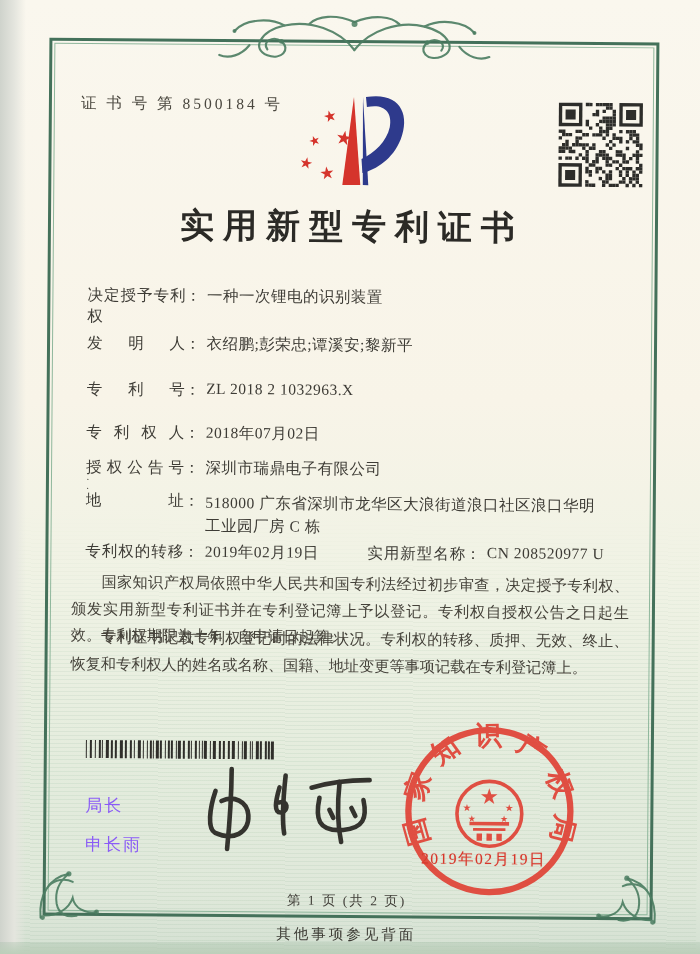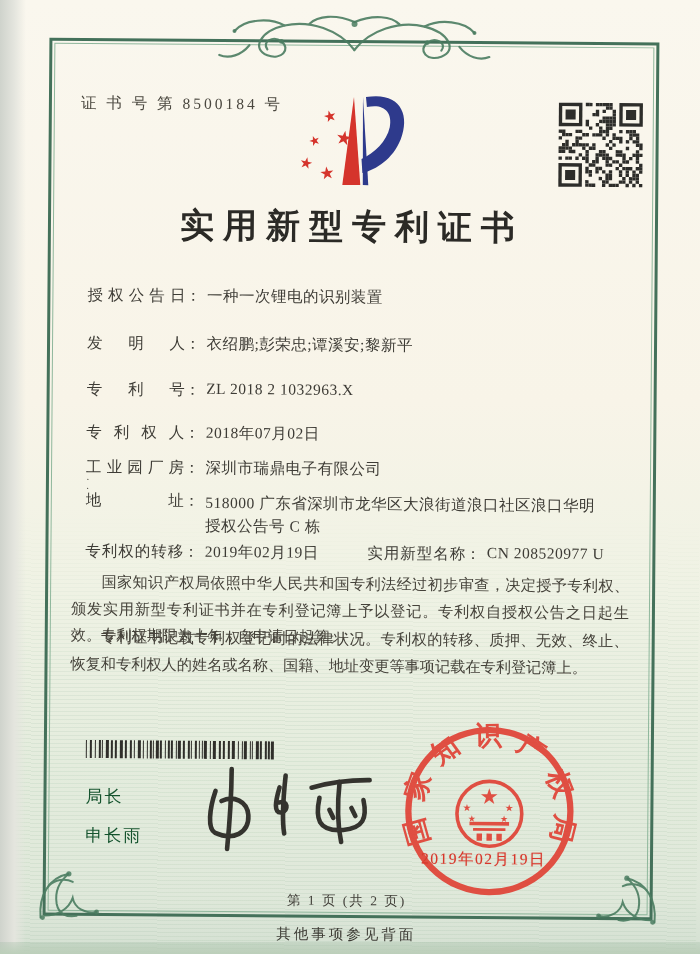--- a/index.html
+++ b/index.html
@@ -25,22 +25,22 @@
   .title{left:0;right:0;top:204px;text-align:center;font-size:34px;font-weight:bold;
     letter-spacing:9px;color:#2b2a26;}
   .row{position:absolute;left:86px;display:flex;align-items:flex-start;font-size:15.5px;color:#3e3c36;}
   .flabel{display:inline-block;width:98px;text-align:justify;text-align-last:justify;flex:none;}
   .colon{flex:none;margin-right:6px;}
   .fval{letter-spacing:.5px;}
   .addr-val{width:440px;line-height:23px;}
   .para{position:absolute;left:72px;width:558px;font-size:15.2px;line-height:26.5px;
     text-align:justify;text-indent:2em;color:#45423a;font-style:oblique 6deg;}
   .smudge{position:absolute;left:86px;top:477px;color:#55524a;font-size:11px;line-height:9px;}
-  .signer{position:absolute;left:88px;font-size:17px;letter-spacing:2px;color:#14532d;
-    font-family:"Liberation Sans","DejaVu Sans",sans-serif;}
+  .signer{position:absolute;left:88px;font-size:17px;letter-spacing:2px;color:#8b5cf6;
+    font-family:"Liberation Sans","DejaVu Sans",sans-serif;margin-top:9px;}
   .sealdate{position:absolute;left:424px;top:848px;color:#d8372b;font-size:15.5px;
     letter-spacing:1.5px;z-index:3;text-shadow:0 0 1px rgba(216,55,43,.4);}
   .pageno{position:absolute;left:0;right:0;top:892px;text-align:center;font-size:13.5px;
     letter-spacing:2px;color:#403e38;}
   .backnote{position:absolute;left:0;right:0;top:925px;text-align:center;font-size:14.5px;
     letter-spacing:3px;color:#3b3a33;}
   svg{position:absolute;overflow:visible;}
   .qr-box{left:556px;top:101px;width:84px;height:84px;}
   .logo-box{left:294px;top:85px;width:124px;height:106px;}
   .sig-box{left:196px;top:758px;width:185px;height:100px;}
@@ -323,49 +323,49 @@
       <g>
         <rect x="0" y="60.48" width="23.52" height="23.52" fill="#2d2d2a"></rect>
         <rect x="3.36" y="63.839999999999996" width="16.8" height="16.8" fill="#f8f5ea"></rect>
         <rect x="6.72" y="67.2" width="10.08" height="10.08" fill="#2d2d2a"></rect>
       </g>
     </svg>
 
   <div class="txt title">实用新型专利证书</div>
 
   <div class="row" style="top:287px">
-    <span class="flabel">授权公告日</span>
+    <span class="flabel">决定授予专利权</span>
       <span class="colon">：</span>
     <span class="fval">一种一次锂电的识别装置</span>
   </div>
   <div class="row" style="top:335px">
     <span class="flabel">发明人</span>
       <span class="colon">：</span>
     <span class="fval">衣绍鹏;彭荣忠;谭溪安;黎新平</span>
   </div>
   <div class="row" style="top:381px">
     <span class="flabel">专利号</span>
       <span class="colon">：</span>
     <span class="fval">ZL 2018 2 1032963.X</span>
   </div>
   <div class="row" style="top:424px">
     <span class="flabel">专利权人</span>
       <span class="colon">：</span>
     <span class="fval">2018年07月02日</span>
   </div>
   <div class="row" style="top:459px">
-    <span class="flabel">工业园厂房</span>
+    <span class="flabel">授权公告号</span>
       <span class="colon">：</span>
     <span class="fval">深圳市瑞鼎电子有限公司</span>
   </div>
   <div class="smudge">·<br>·</div>
   <div class="row" style="top:492px">
     <span class="flabel">地址</span>
       <span class="colon">：</span>
-    <span class="fval addr-val"><span>518000 广东省深圳市龙华区大浪街道浪口社区浪口华明</span><br><span>授权公告号 C 栋</span></span>
+    <span class="fval addr-val"><span>518000 广东省深圳市龙华区大浪街道浪口社区浪口华明</span><br><span>工业园厂房 C 栋</span></span>
   </div>
   <div class="row" style="top:543px">
     <span class="flabel">专利权的转移</span>
       <span class="colon">：</span>
     <span class="fval">2019年02月19日</span>
   </div>
   <div class="row" style="top:543px;left:368px">
     <span class="flabel">实用新型名称</span>
       <span class="colon">：</span>
     <span class="fval">CN 208520977 U</span>

